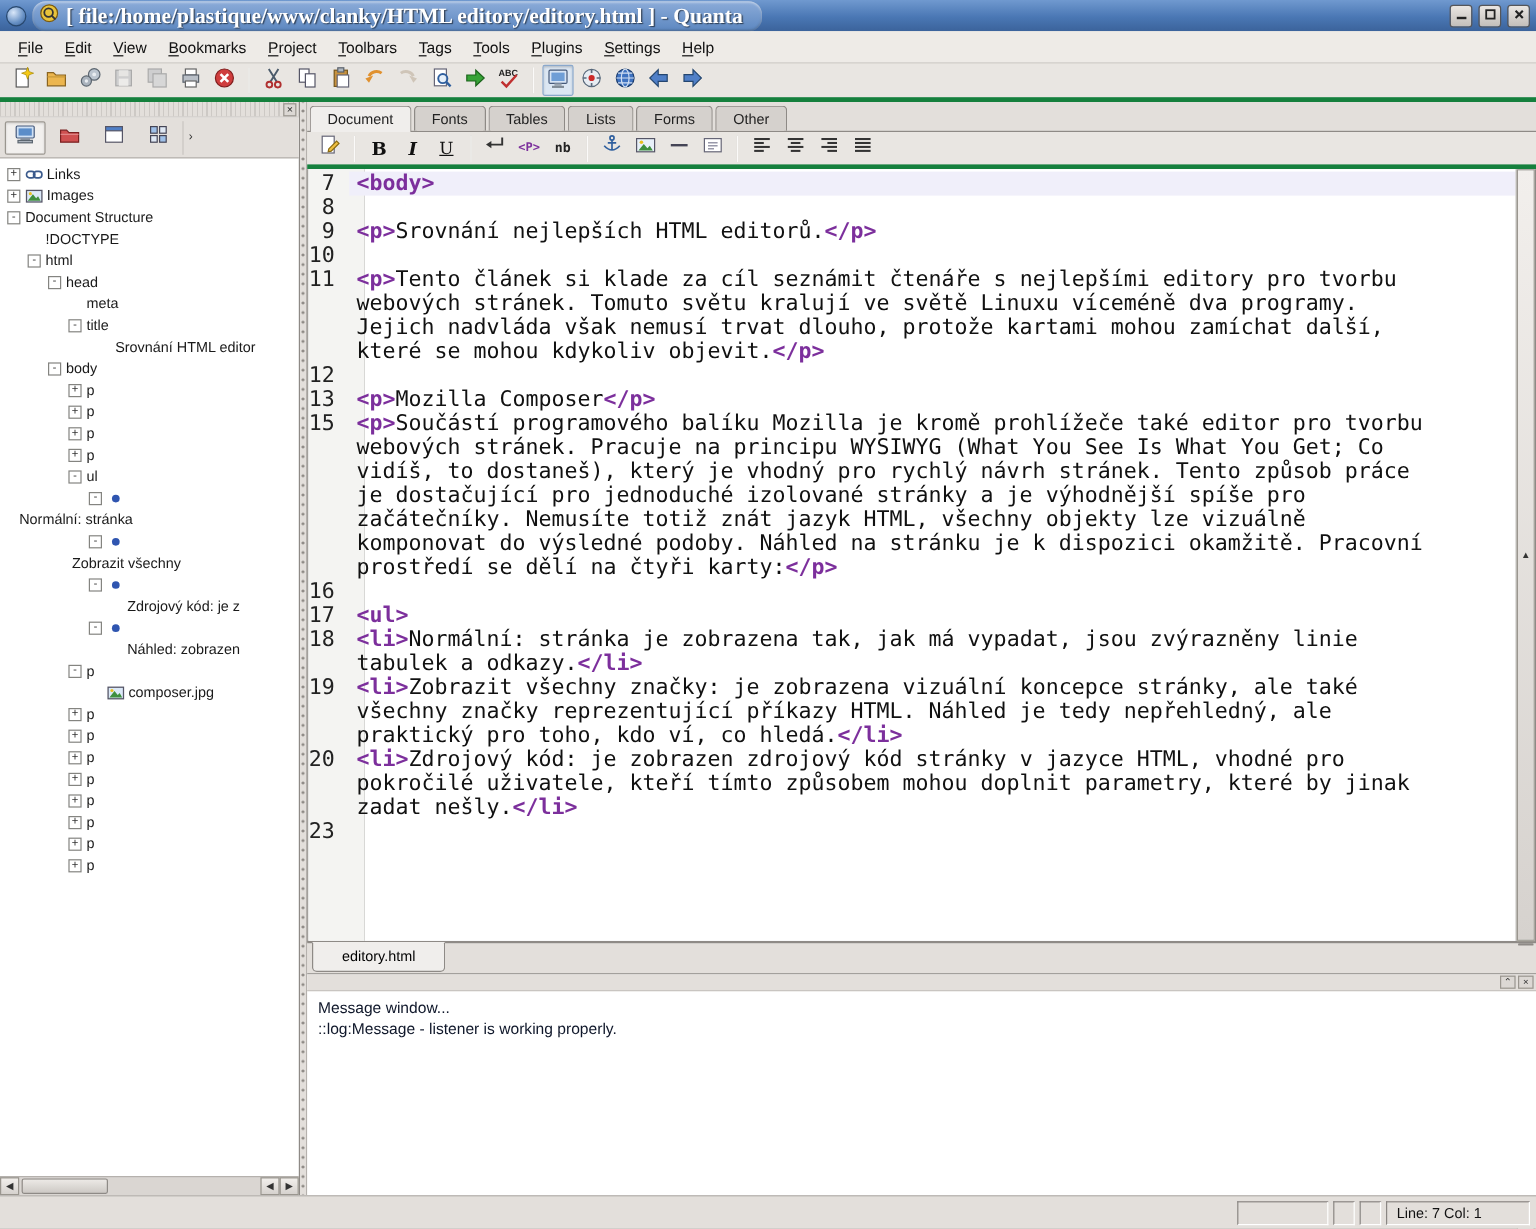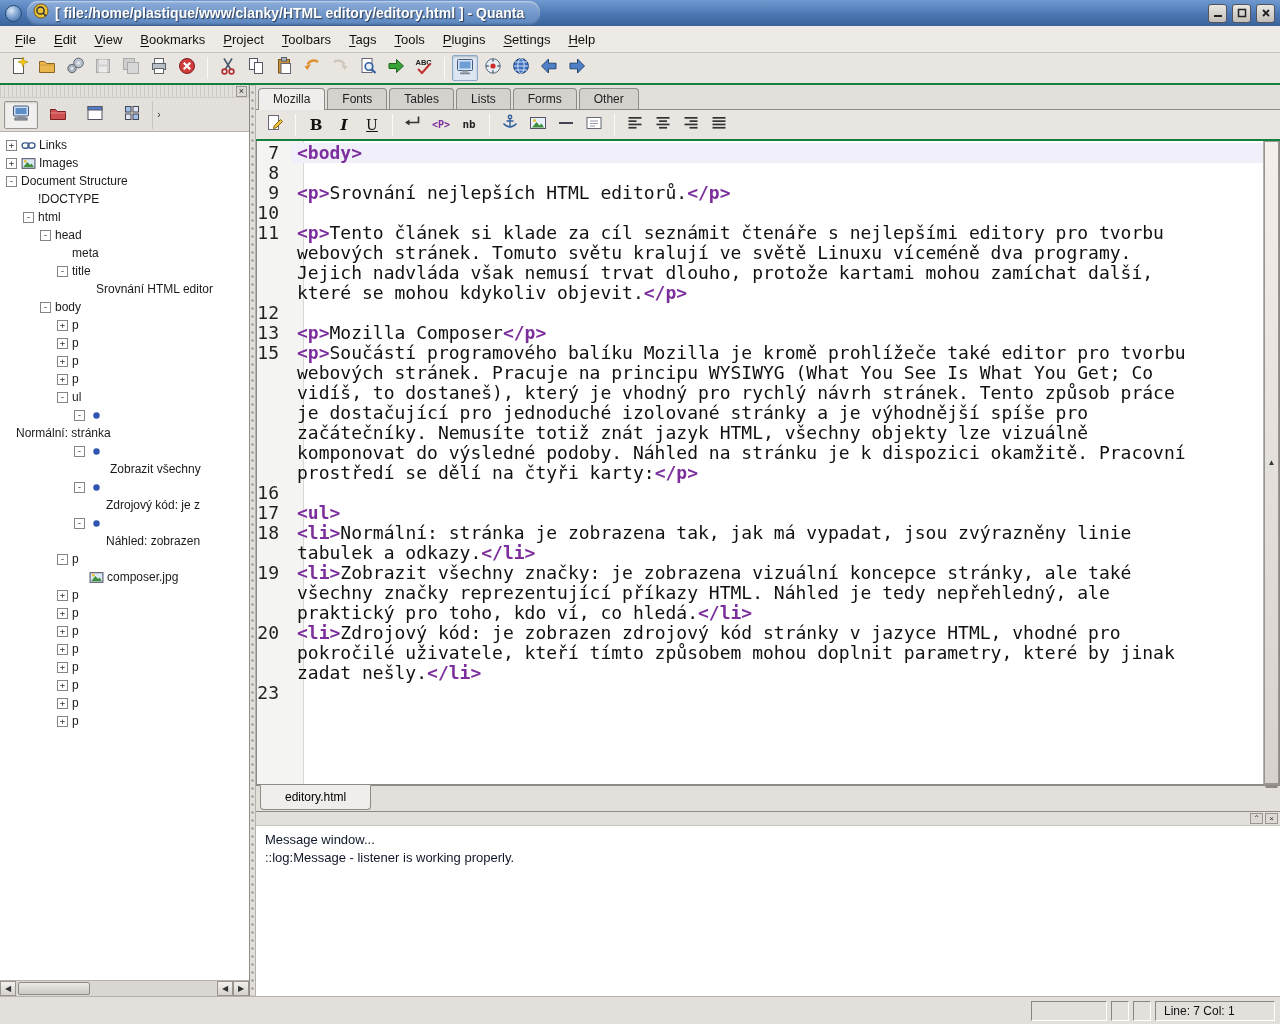--- a/index.html
+++ b/index.html
@@ -9,35 +9,35 @@
 
   
   .titlebar { height:26px; flex:none; display:flex; align-items:center; padding:0 5px; gap:5px;
               background:linear-gradient(180deg,#7099cf 0%,#4a77b4 55%,#3b639b 100%); }
   .tb-menu-btn { width:17px; height:17px; border-radius:50%; flex:none;
                  background:radial-gradient(circle at 35% 30%,#d9e7f9,#6790c4 60%,#3c649c);
                  border:1px solid #28486e; }
   .tb-capsule { display:flex; align-items:center; gap:6px; padding:2px 16px 2px 6px; border-radius:11px;
                 background:linear-gradient(180deg,#8cacd9,#5c87c0);
                 box-shadow:inset 0 1px 2px rgba(255,255,255,.55), inset 0 -1px 2px rgba(0,0,0,.28); }
-  .tb-title { font-size:14px; font-weight:bold; color:#fff; white-space:nowrap;
-              text-shadow:1px 1px 1px rgba(0,0,0,.6); }
+  .tb-title { font-size:18px; font-weight:bold; color:#fff; white-space:nowrap;
+              text-shadow:1px 1px 1px rgba(0,0,0,.6);font-family:Liberation Serif, serif; }
   .tb-spacer { flex:1; }
   .tb-btn { width:19px; height:19px; flex:none; display:flex; align-items:center; justify-content:center;
             background:linear-gradient(180deg,#eae6e2,#c2beba); border:1px solid #55565a; border-radius:3px; }
 
   
   .menubar { height:27px; flex:none; display:flex; align-items:center; padding-left:6px;
              background:#eeebe7; border-bottom:1px solid #c9c5c1; font-size:13px; color:#111; }
   .menu-item { padding:5px 9px; white-space:nowrap; }
   .menu-item u { text-underline-offset:2px; }
 
   
   .toolbar { display:flex; align-items:center; padding:2px 6px; gap:2px;
-             background:#e9e6e2; border-bottom:2px solid #15803d; }
+             background:#e9e6e2; border-bottom:4px solid #15803d; }
   .main-toolbar { height:32px; flex:none; }
   .format-toolbar { height:31px; flex:none; }
   .tbtn { width:26px; height:26px; flex:none; display:flex; align-items:center; justify-content:center;
           border:1px solid transparent; border-radius:2px; }
   .tbtn.disabled { opacity:.42; filter:grayscale(75%); }
   .tbtn.pressed  { background:#dce7f3; border:1px solid #8aa8cc; box-shadow:inset 0 1px 2px rgba(0,0,0,.2); }
   .tsep { width:1px; height:22px; background:#c2beba; border-right:1px solid #fbfaf9; margin:0 5px; flex:none; }
   .gb { font-family:"DejaVu Serif",serif; font-weight:bold; font-size:15px; color:#111; }
   .gi { font-family:"DejaVu Serif",serif; font-style:italic; font-weight:bold; font-size:15px; color:#111; }
   .gu { font-family:"DejaVu Serif",serif; font-size:14px; text-decoration:underline; color:#111; }
@@ -429,21 +429,21 @@
             <span class="tlabel">Normální: stránka</span>
           </div>
           <div class="trow" style="padding-left: 74px;">
             <span class="exp">-</span>
             <span class="ticon">
               <svg width="15" height="15" viewBox="0 0 14 14">
                 <circle cx="7" cy="7" r="3" fill="#2f55b0"></circle>
               </svg>
             </span>
           </div>
-          <div class="trow" style="padding-left: 110px;">
+          <div class="trow" style="padding-left: 60px;">
             <span class="tlabel">Zobrazit všechny</span>
           </div>
           <div class="trow" style="padding-left: 74px;">
             <span class="exp">-</span>
             <span class="ticon">
               <svg width="15" height="15" viewBox="0 0 14 14">
                 <circle cx="7" cy="7" r="3" fill="#2f55b0"></circle>
               </svg>
             </span>
           </div>
@@ -515,21 +515,21 @@
         </div>
         <div class="sarrow">◀</div>
         <div class="sarrow">▶</div>
       </div>
     </div>
 
     <div class="splitter"></div>
 
     <div class="rightcol">
       <div class="ttabs" id="toolbar-tabs">
-          <div class="ttab active">Mozilla</div>
+          <div class="ttab active">Document</div>
           <div class="ttab">Fonts</div>
           <div class="ttab">Tables</div>
           <div class="ttab">Lists</div>
           <div class="ttab">Forms</div>
           <div class="ttab">Other</div>
         </div>
       <div class="toolbar format-toolbar" id="toolbar-format">
           <div class="tbtn">
             <span><svg width="20" height="20" viewBox="0 0 20 20">
                 <rect x="3.5" y="2.5" width="10" height="14" fill="#fff" stroke="#667"></rect>

